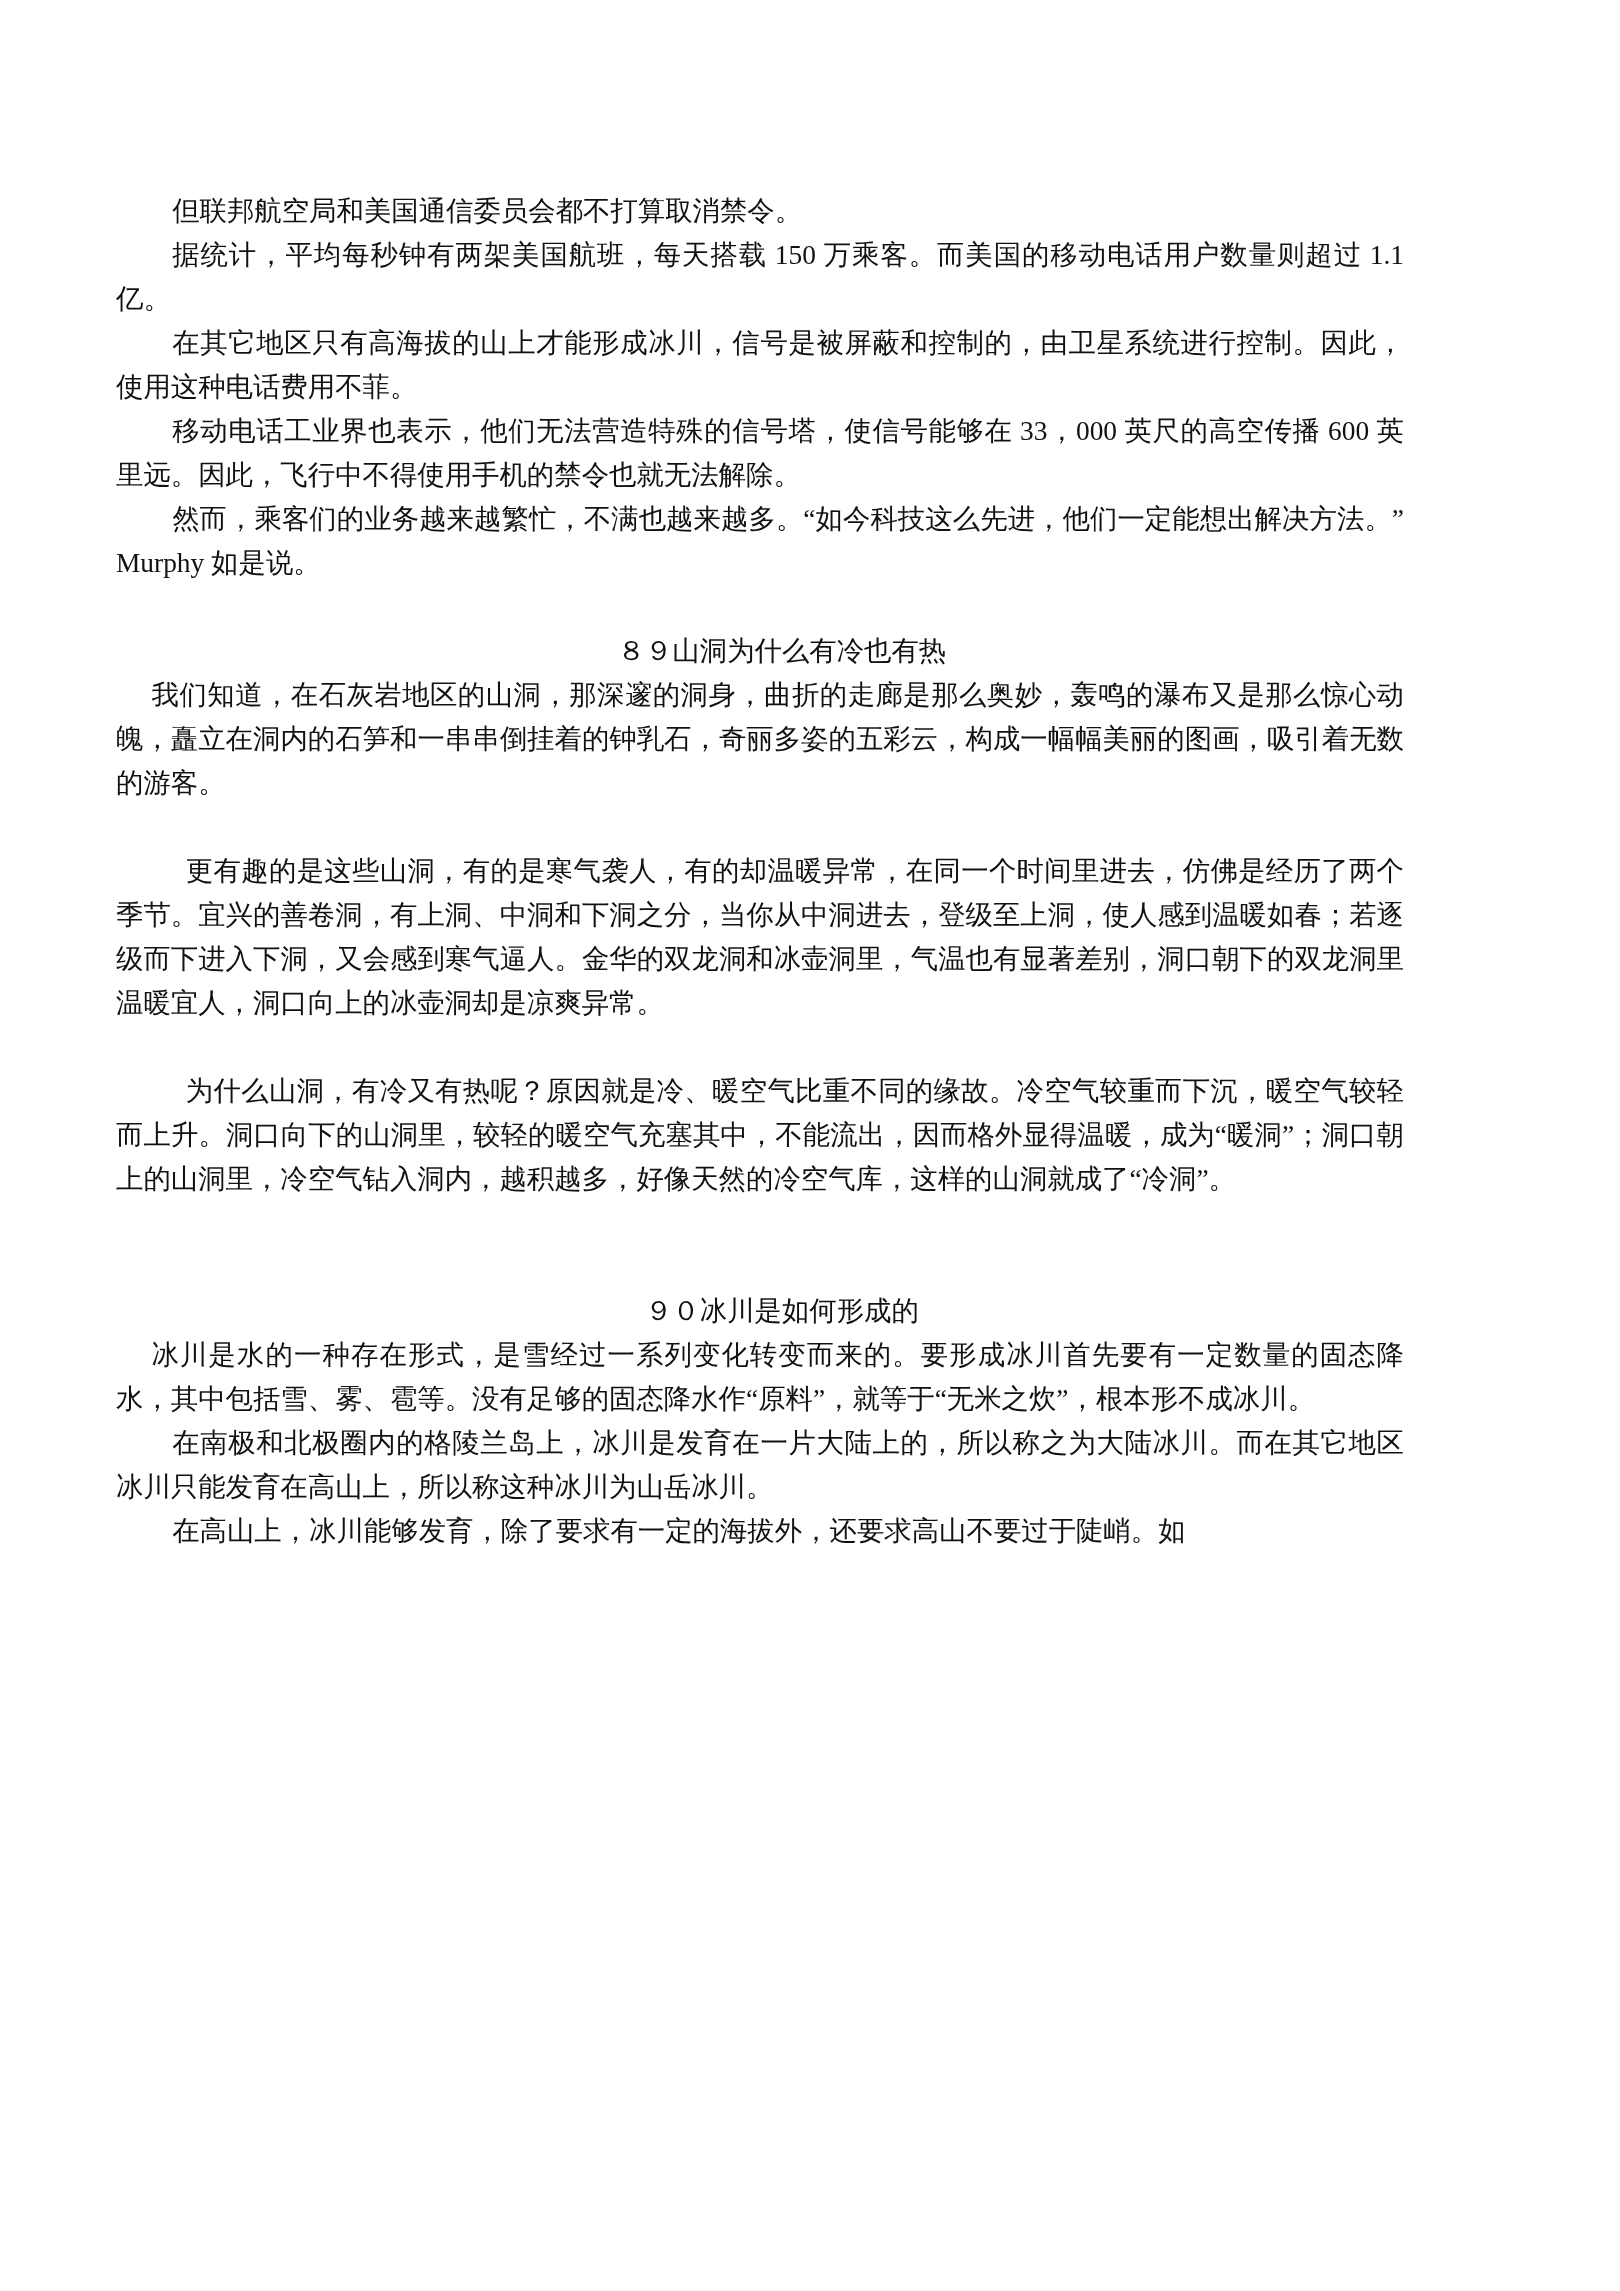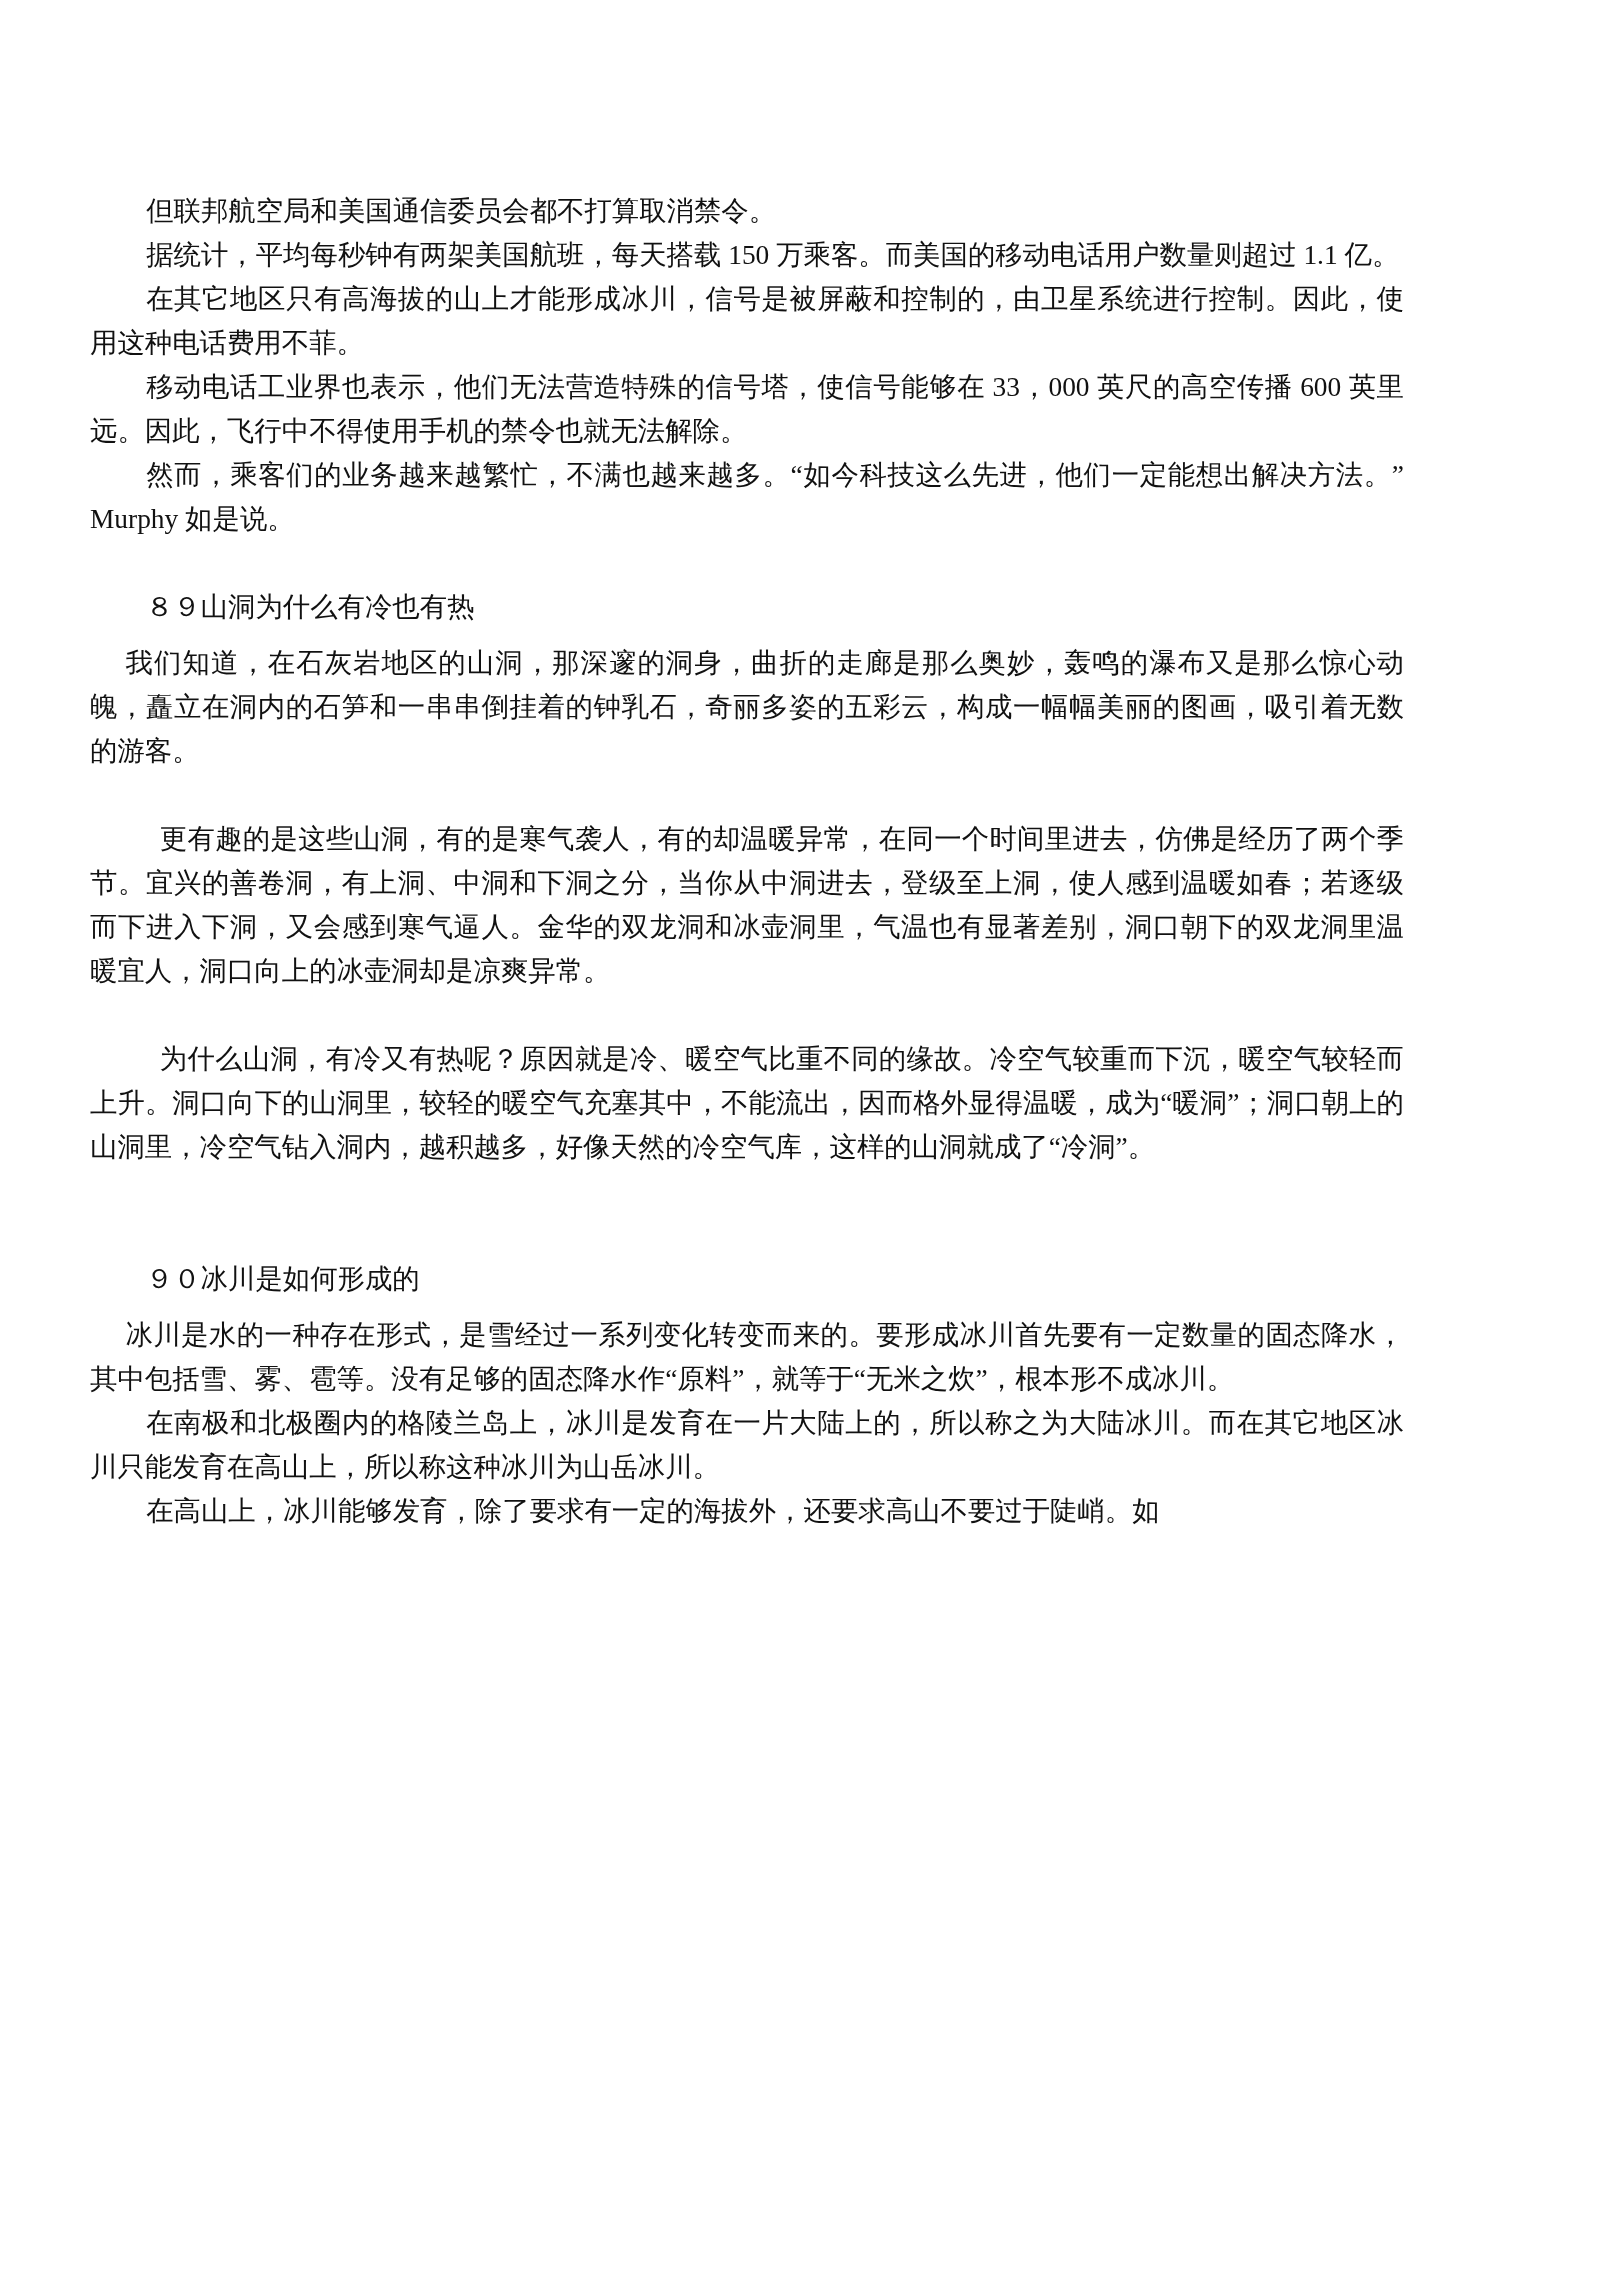--- a/index.html
+++ b/index.html
@@ -6,40 +6,40 @@
   body {
     width: 1620px;
     height: 2292px;
     background: #ffffff;
     overflow: hidden;
   }
   .page {
     box-sizing: border-box;
     width: 1620px;
     height: 2292px;
-    padding: 189px 216px 0 90px;
+    padding: 189px 216px 0 116px;
     font-family: "Liberation Serif", "DejaVu Serif", serif;
     font-size: 27.4px;
     line-height: 44px;
     color: #111111;
     text-align: justify;
   }
   .para {
     margin: 0;
     text-indent: 2.05em;
   }
   .para.ind-small { text-indent: 1.3em; }
   .para.ind-tab   { text-indent: 2.55em; }
   .heading {
-    margin: 12px;
+    margin: 0;
     font-weight: normal;
     font-size: 27.4px;
     line-height: 44px;
     text-indent: 1.6em;
-    text-align: left;
+    text-align: center;
   }
   .gap-1 { margin-top: 44px; }
   .gap-2 { margin-top: 88px; }
 </style>
 </head>
 <body>
 
 <div class="page">
 
   <p class="para">但联邦航空局和美国通信委员会都不打算取消禁令。</p>

